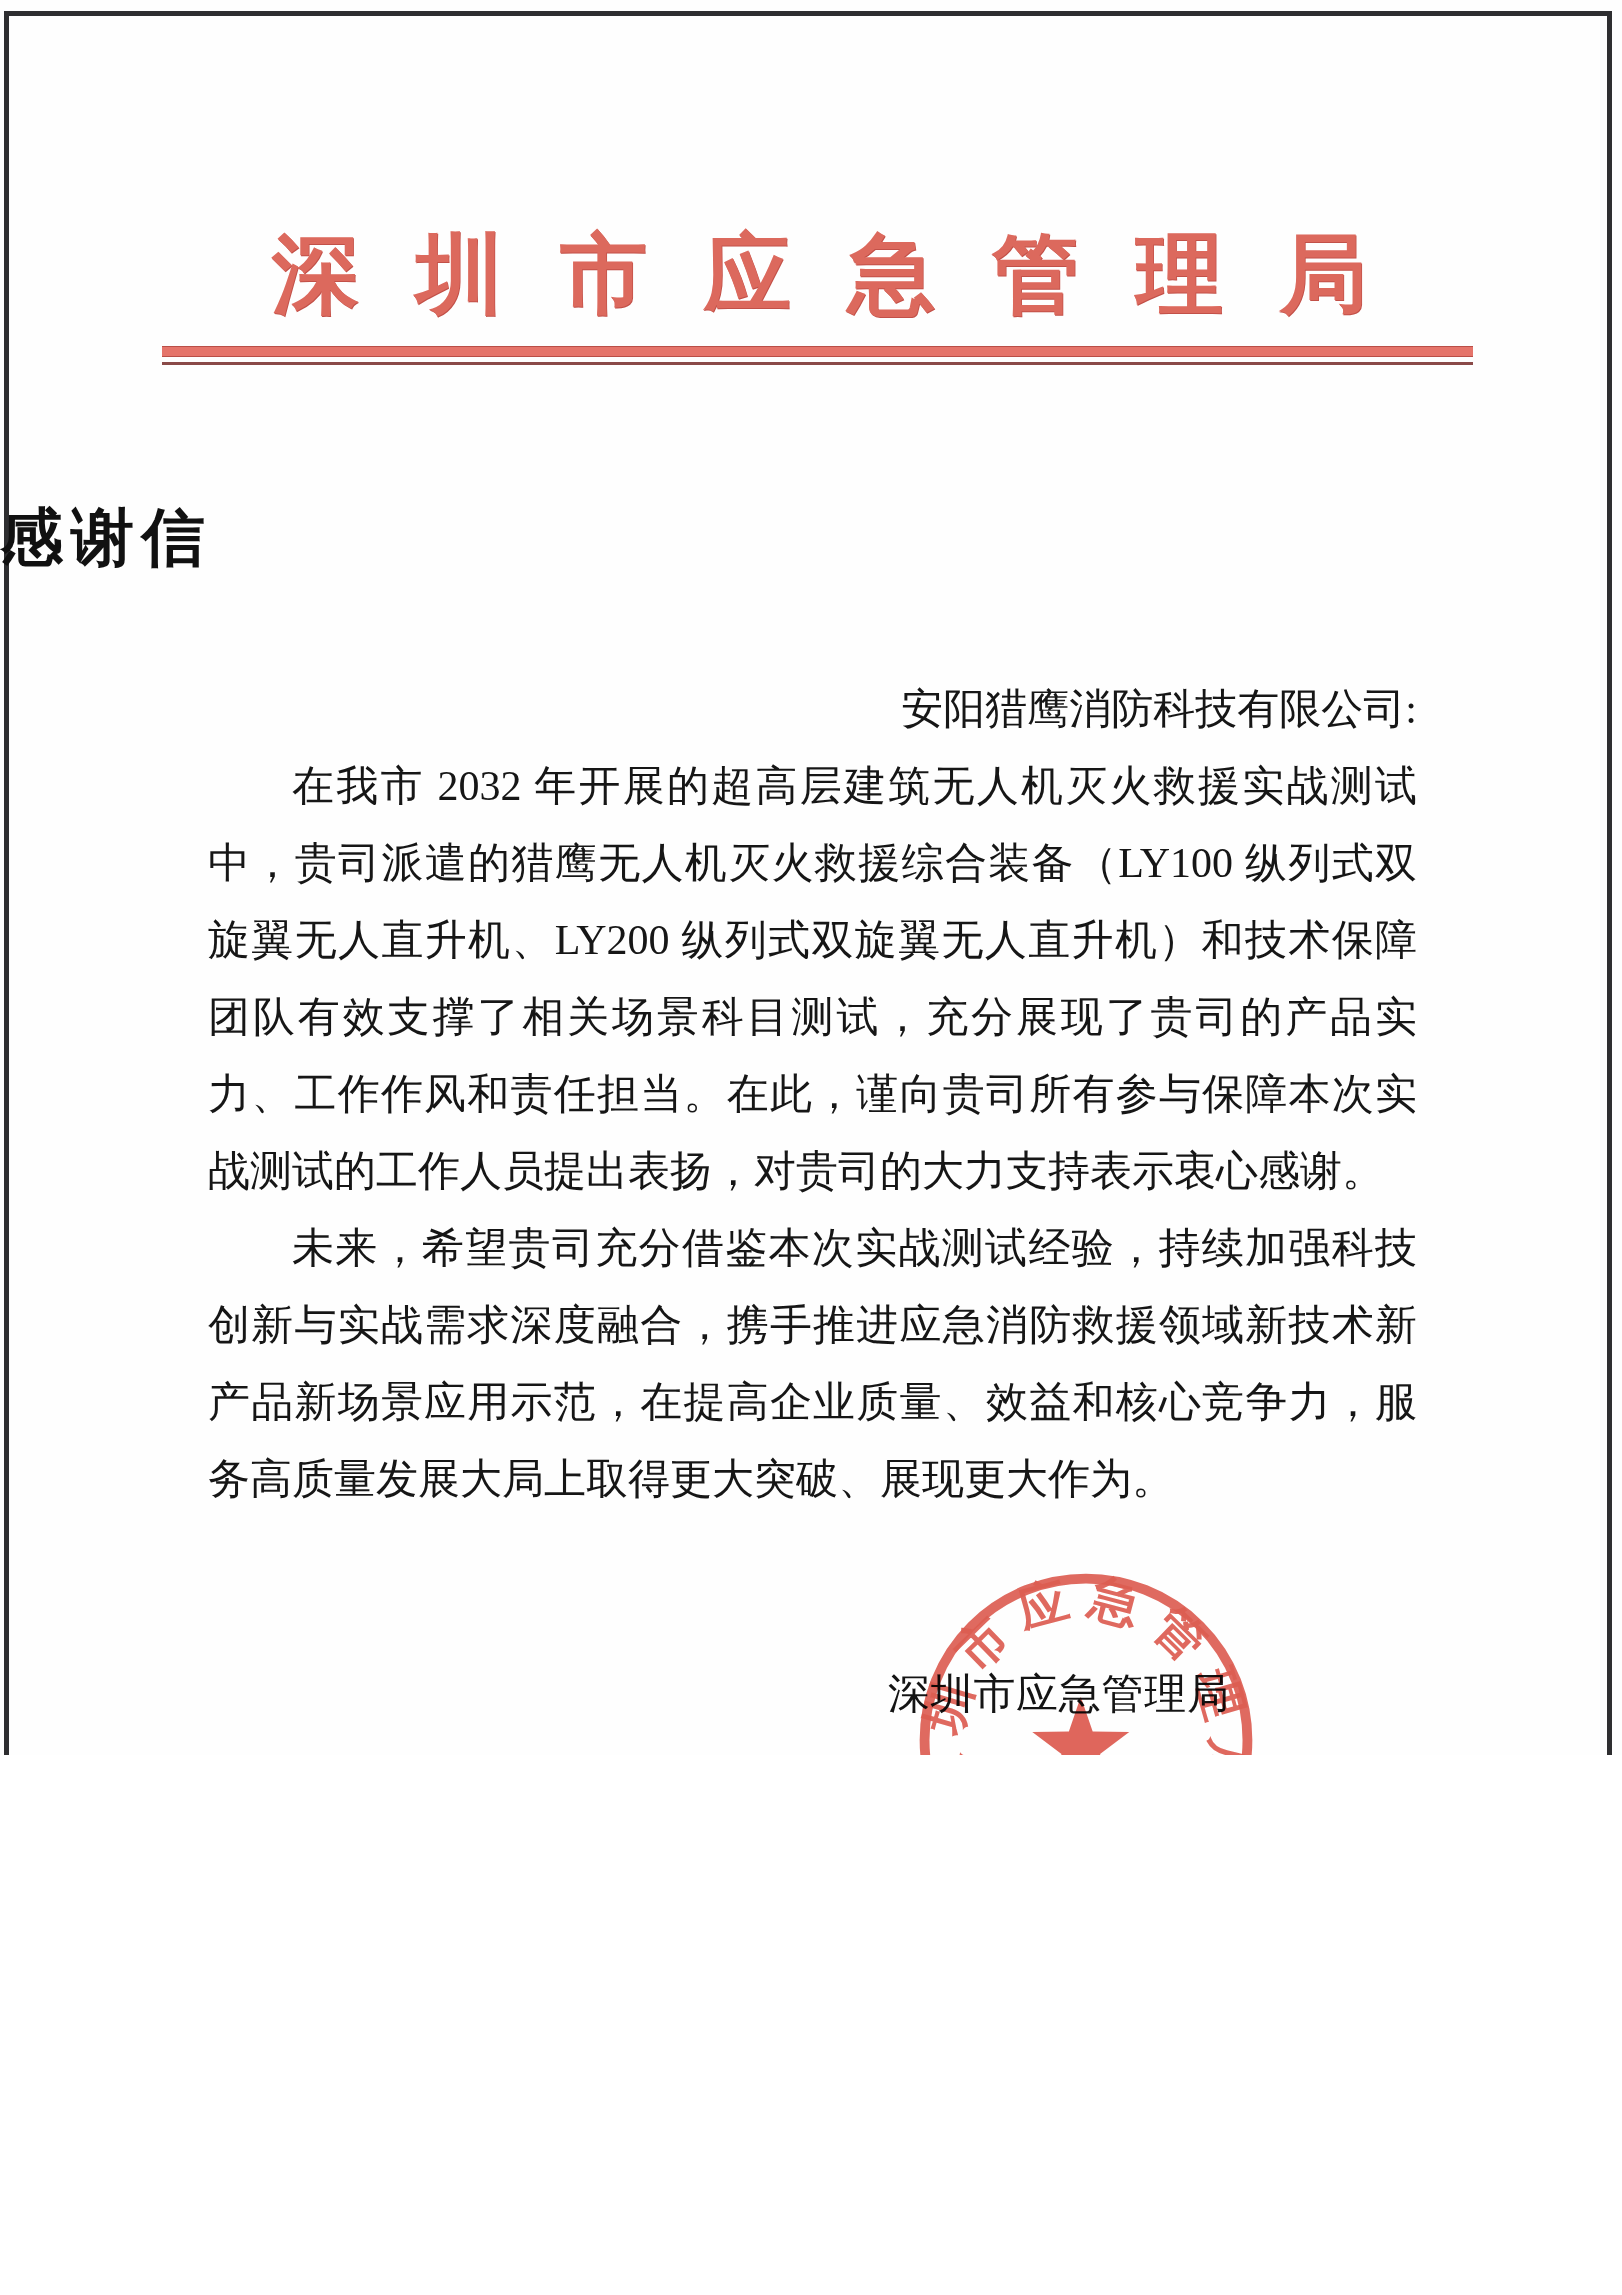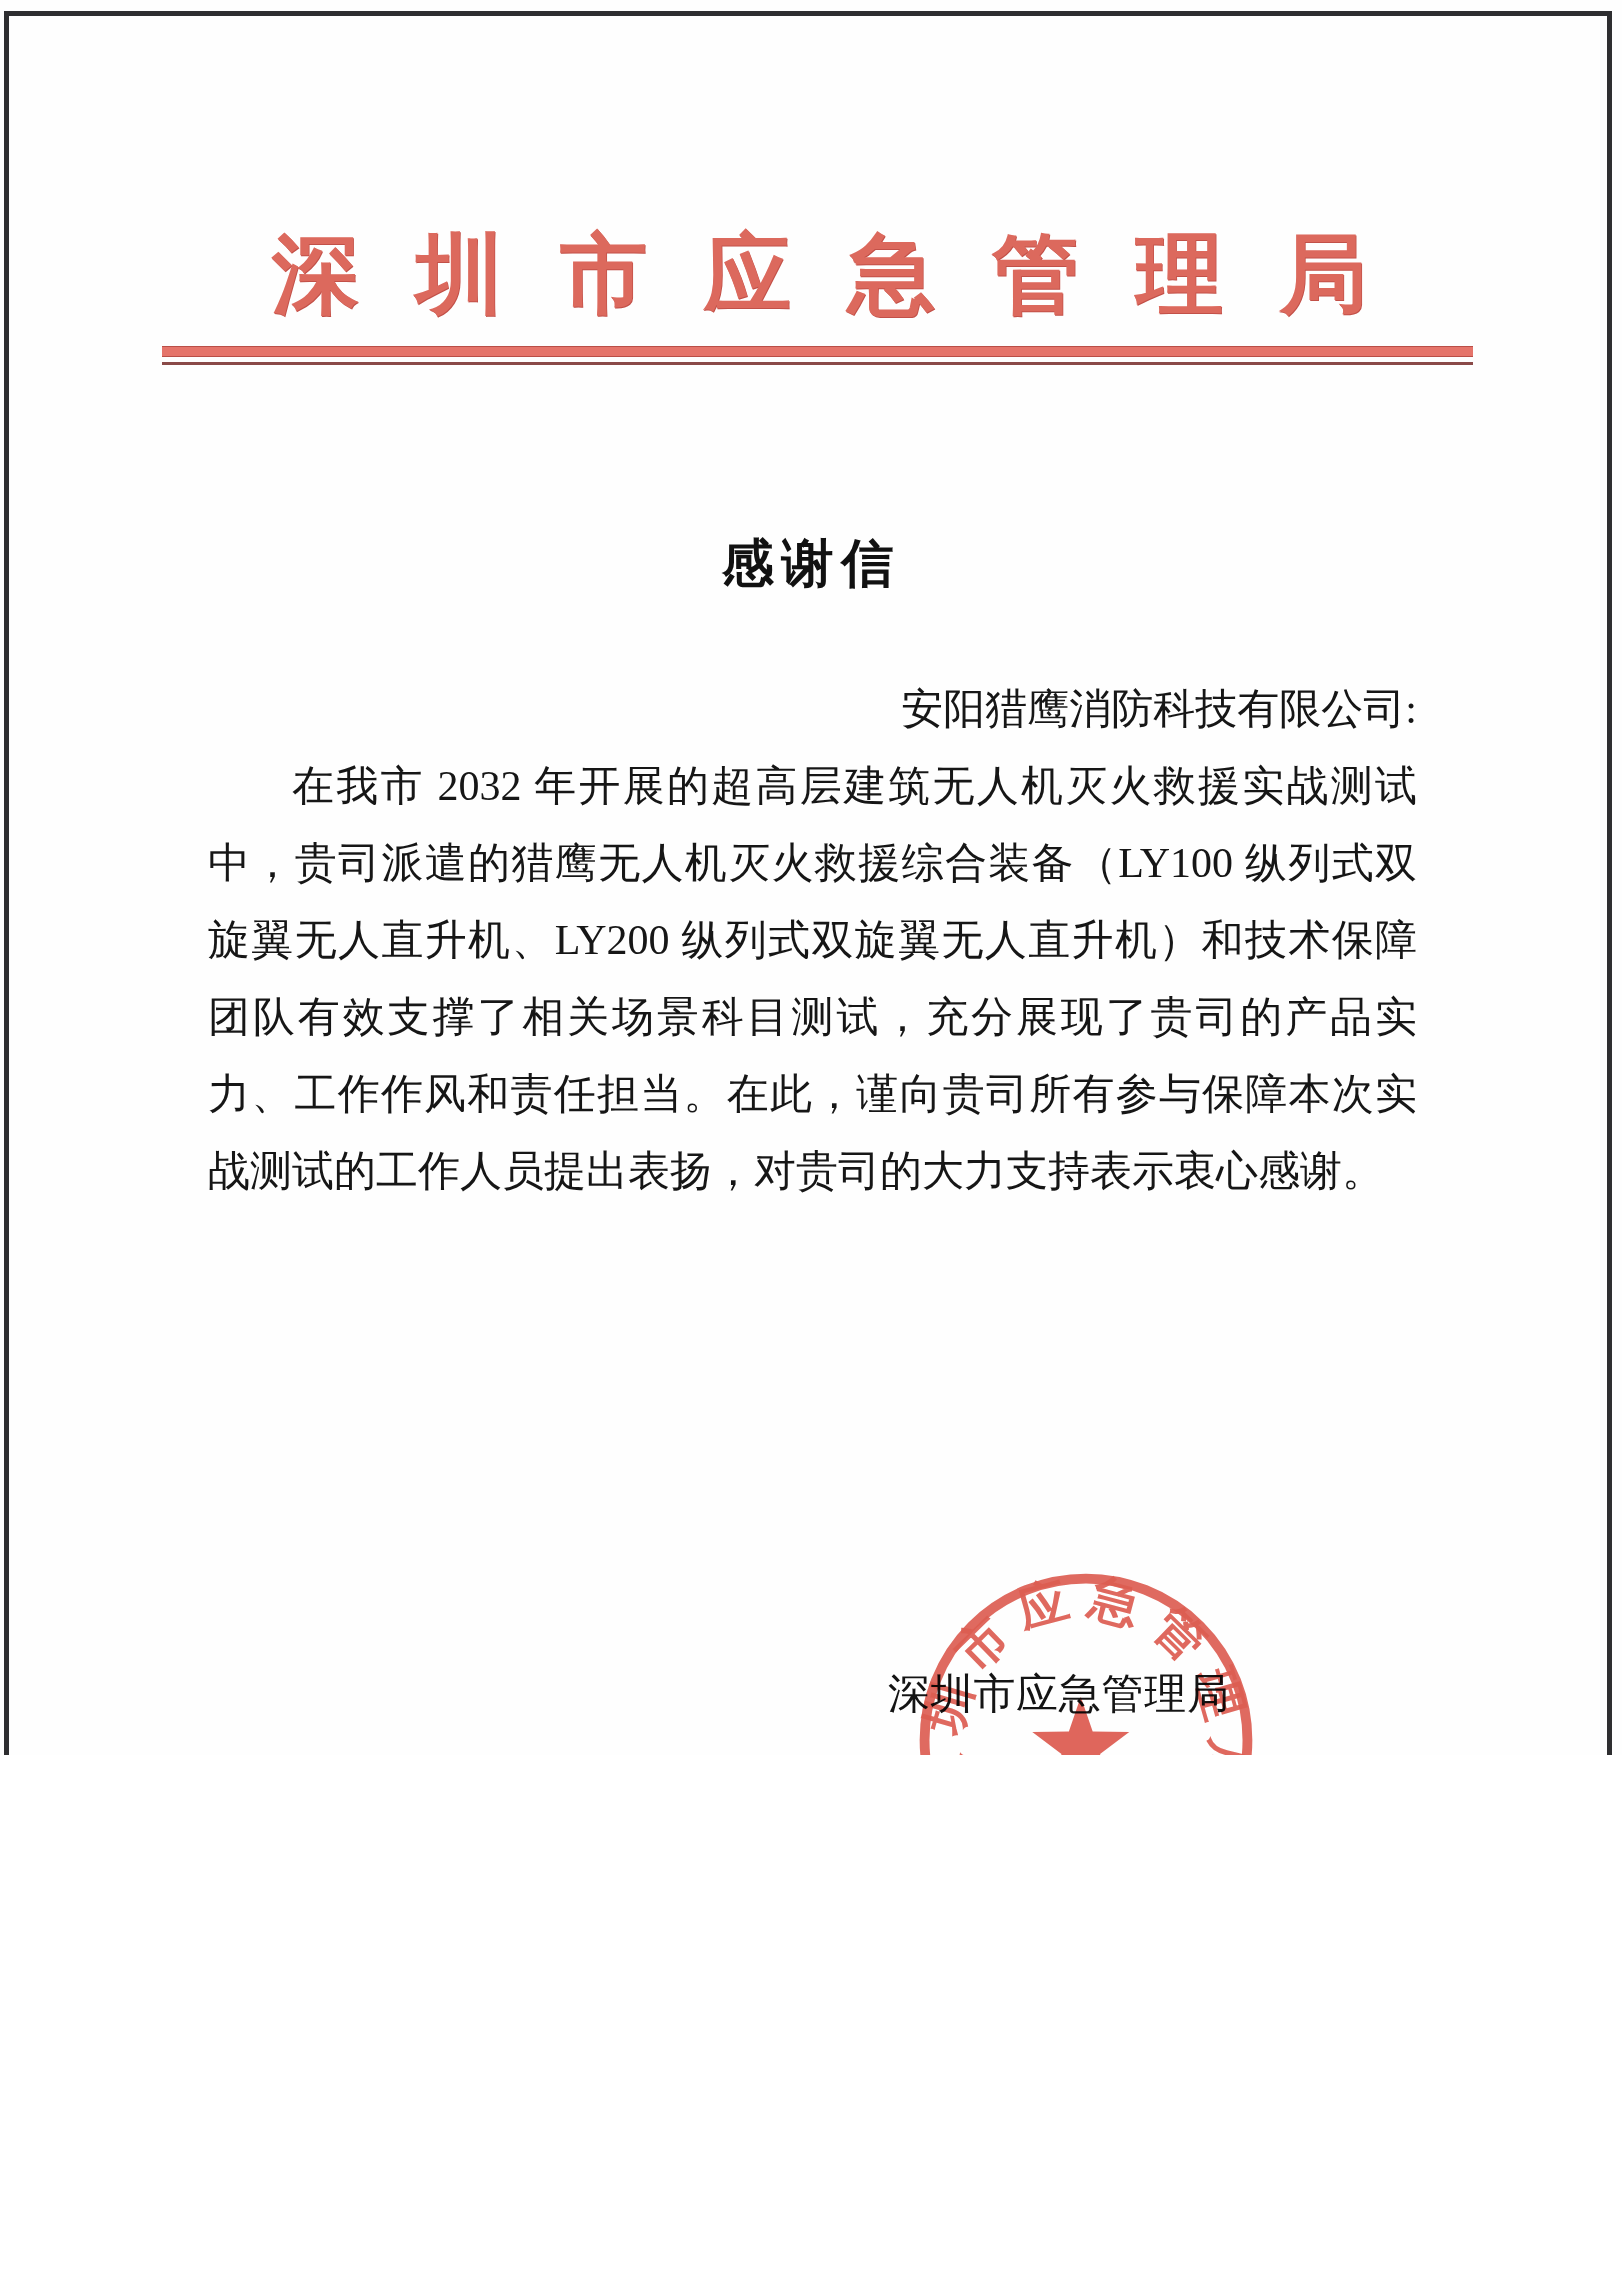--- a/index.html
+++ b/index.html
@@ -49,23 +49,22 @@
     background: #8a4a48;
   }
   .rule-top-thick { top: 346px; }
   .rule-top-thin  { top: 362px; }
   .rule-bottom-thin  { top: 2097px; }
   .rule-bottom-thick { top: 2105px; }
 
   
   .doc-title {
     position: absolute;
-    left: 0; top: 528px; width: 1623px;
-    text-align: center;
-    font-size: 52px;
+    left: 0; top: 502px; width: 1623px;
+    font-size: 63px;
     line-height: 72px;
     font-weight: 900;
     letter-spacing: 7.9px;
     color: #111111;
   }
 
   
   .letter-body {
     position: absolute;
     left: 208px; top: 671px;
@@ -116,20 +115,21 @@
   <div class="letterhead">深圳市应急管理局</div>
 
   <div class="rule-thick rule-top-thick"></div>
   <div class="rule-thin rule-top-thin"></div>
 
   <div class="doc-title">感谢信</div>
 
   <div class="letter-body">
     <div class="salutation">安阳猎鹰消防科技有限公司:</div>
     <p>在我市 2032 年开展的超高层建筑无人机灭火救援实战测试中，贵司派遣的猎鹰无人机灭火救援综合装备（LY100 纵列式双旋翼无人直升机、LY200 纵列式双旋翼无人直升机）和技术保障团队有效支撑了相关场景科目测试，充分展现了贵司的产品实力、工作作风和责任担当。在此，谨向贵司所有参与保障本次实战测试的工作人员提出表扬，对贵司的大力支持表示衷心感谢。</p>
+    <p>未来，希望贵司充分借鉴本次实战测试经验，持续加强科技创新与实战需求深度融合，携手推进应急消防救援领域新技术新产品新场景应用示范，在提高企业质量、效益和核心竞争力，服务高质量发展大局上取得更大突破、展现更大作为。</p>
   </div>
 
   <div class="signature">深圳市应急管理局</div>
 
   <div class="sign-date">2025 年 4 月 15 日</div>
 
   <svg class="seal" viewBox="0 0 560 560" xmlns="http://www.w3.org/2000/svg">
     <defs>
       <path id="sealArc" d="M 115.5 375 A 190 190 0 1 1 444.5 375" fill="none"></path>
     </defs>

